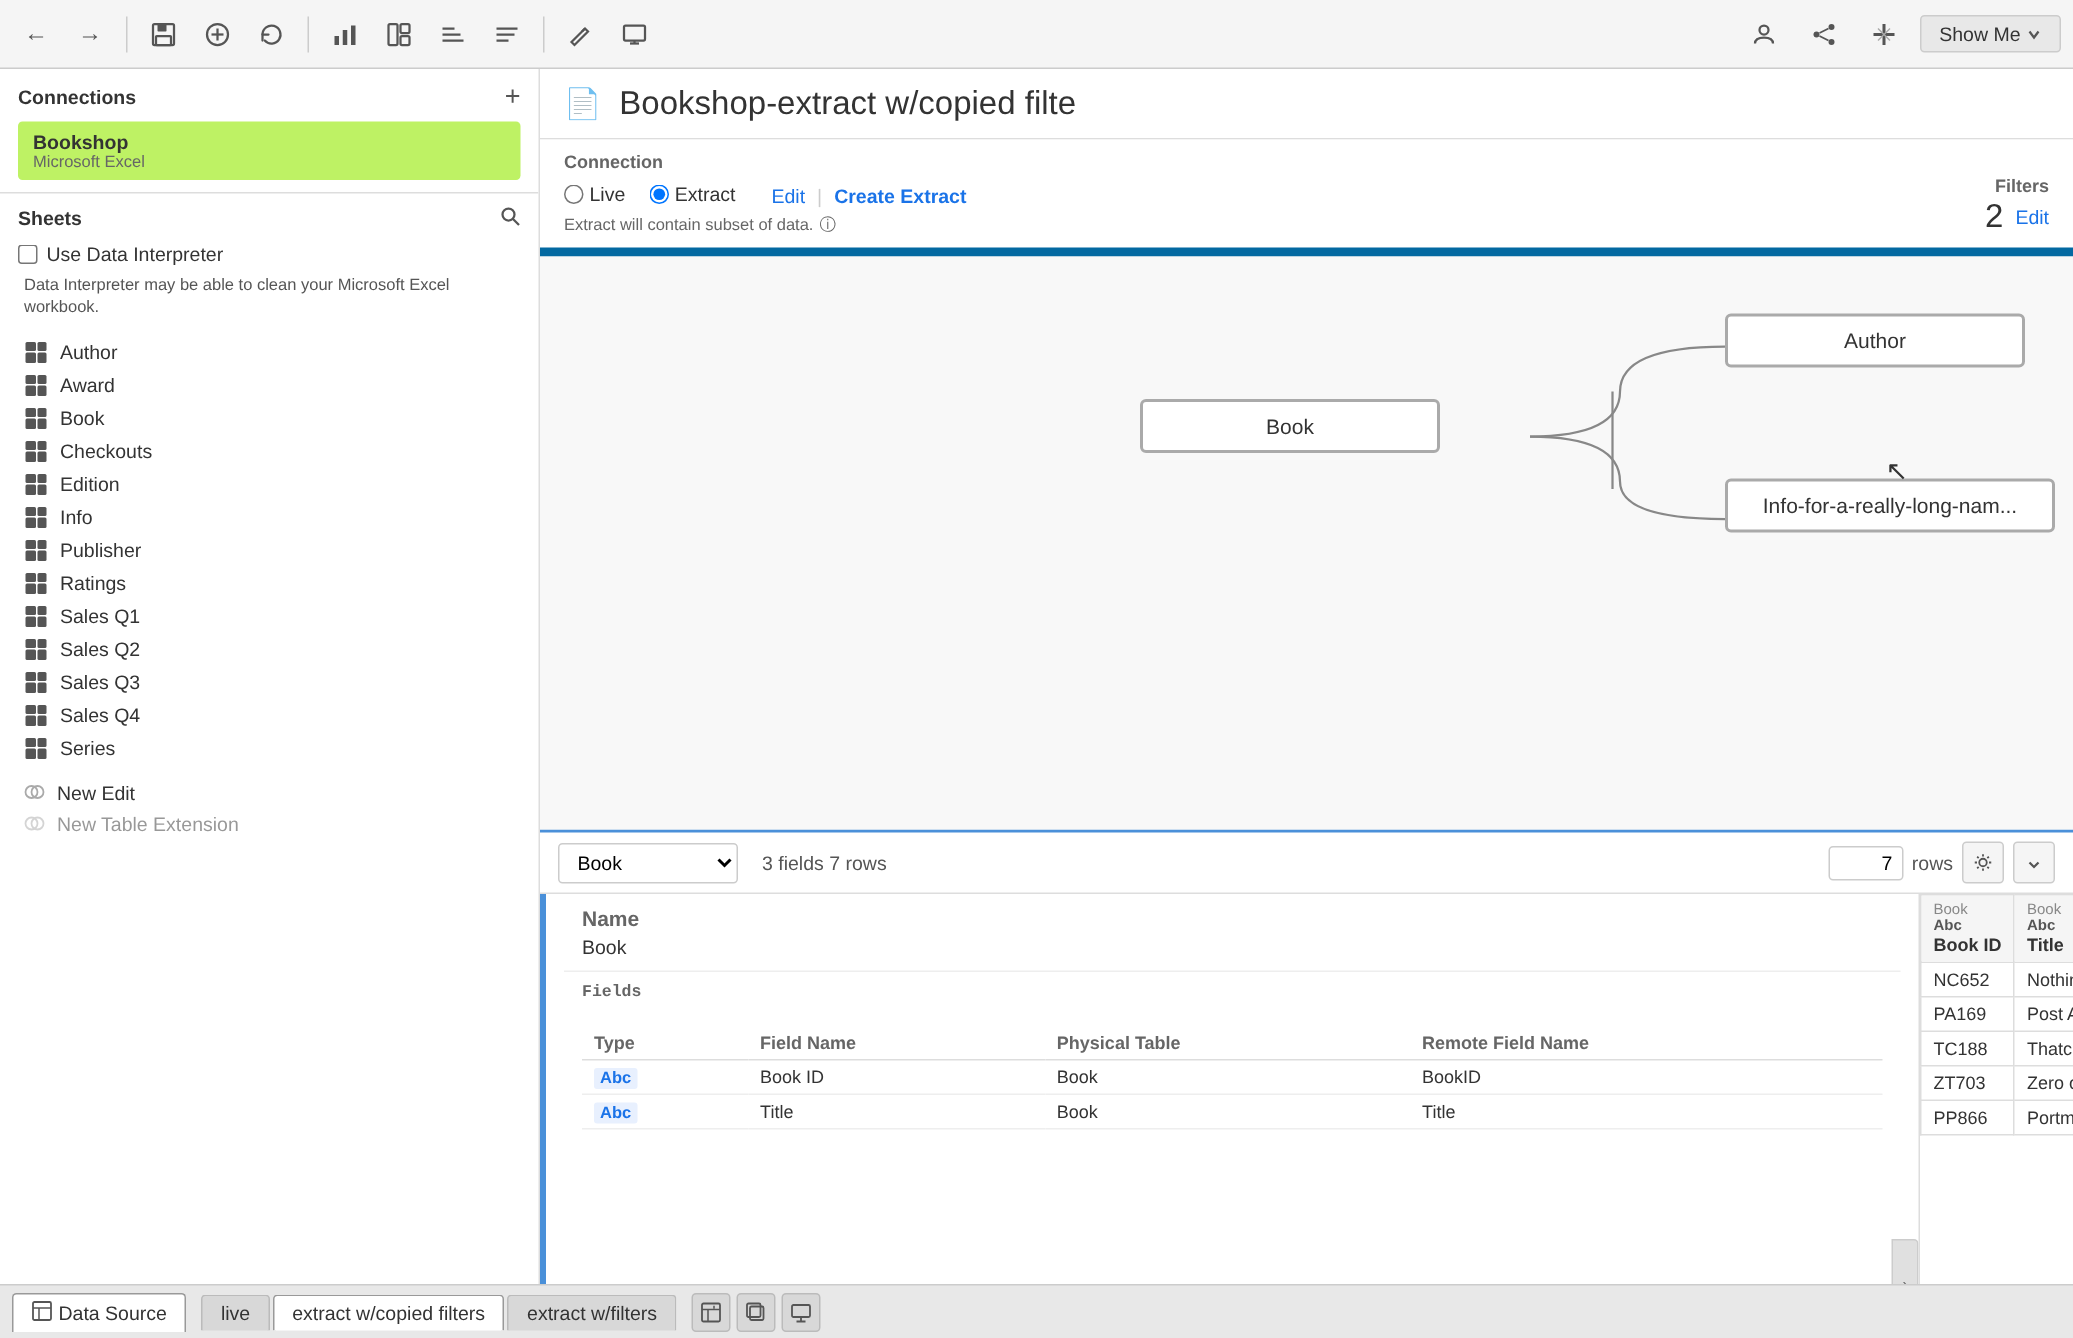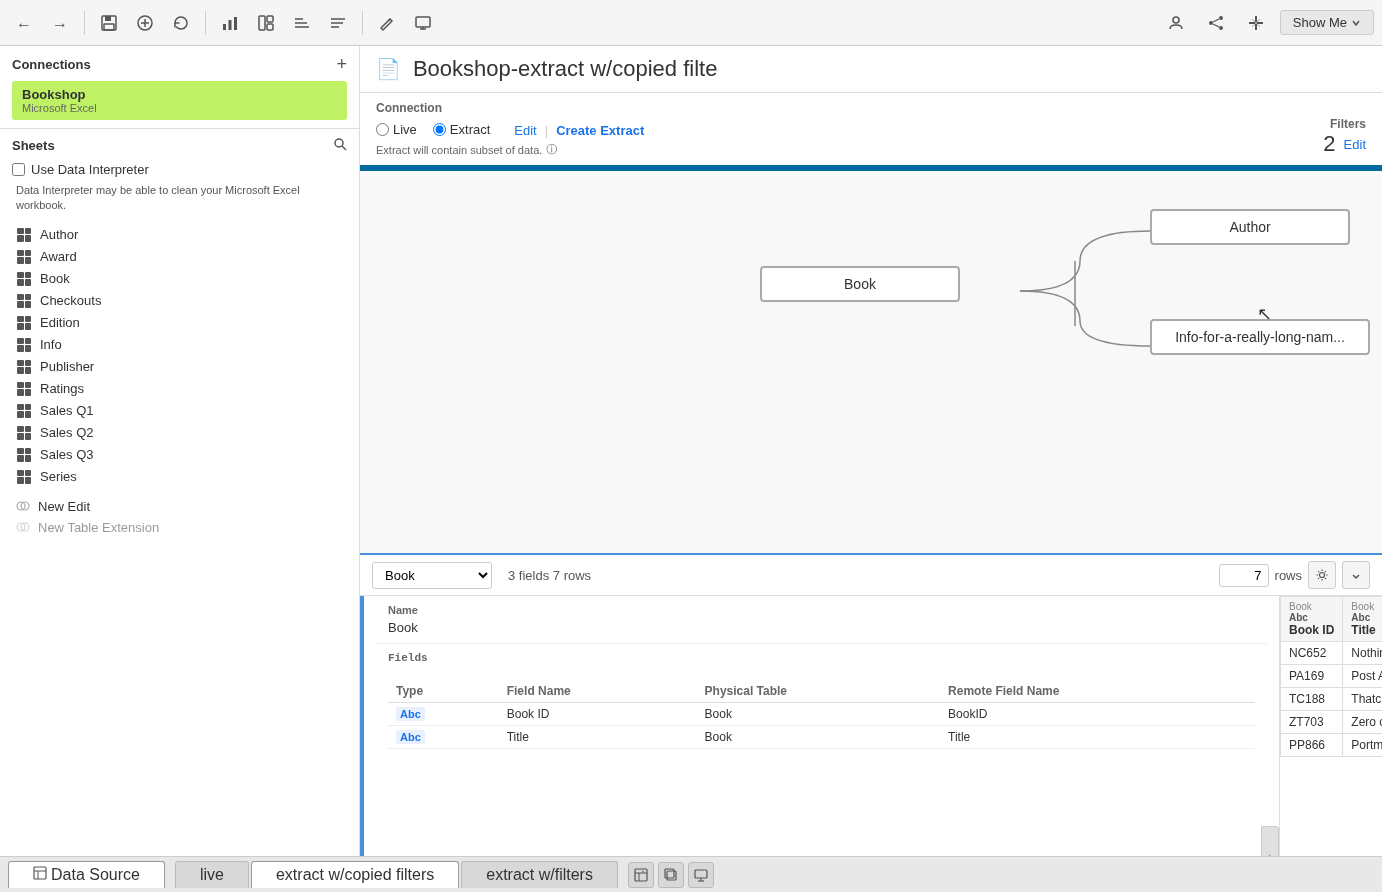--- a/index.html
+++ b/index.html
@@ -75,42 +75,42 @@
     .rows-input { width: 50px; padding: 3px 6px; border: 1px solid #ccc; border-radius: 3px; font-size: 13px; text-align: right; }
     .rows-label { font-size: 13px; color: #555; }
     .settings-btn { width: 28px; height: 28px; display: flex; align-items: center; justify-content: center; border: 1px solid #ccc; border-radius: 3px; cursor: pointer; background: #f5f5f5; }
 
     
     .data-table-area { display: flex; overflow: hidden; height: 260px; }
 
     
     .fields-panel { width: 920px; border-right: 1px solid #ddd; overflow: hidden; display: flex; flex-direction: column; }
     .name-section { padding: 8px 12px; border-bottom: 1px solid #eee; }
-    .name-label { font-size: 11px; color: #666; font-weight: 600; margin-bottom: 4px; }
+    .name-label { font-size: 14px; color: #666; font-weight: 600; margin-bottom: 4px; }
     .name-value { font-size: 13px; }
     .fields-section { padding: 8px 12px; }
     .fields-section-title { font-size: 11px; color: #666; font-weight: 600; margin-bottom: 16px; font-family: Liberation Mono, monospace; }
     .fields-table { width: 100%; border-collapse: collapse; font-size: 12px; }
     .fields-table th { text-align: left; padding: 4px 8px; color: #666; font-weight: 600; border-bottom: 1px solid #ddd; }
     .fields-table td { padding: 4px 8px; border-bottom: 1px solid #eee; }
     .type-badge { background: #e8f0fe; color: #1a73e8; padding: 1px 4px; border-radius: 2px; font-size: 11px; font-weight: bold; }
     .row-indicator { width: 4px; background: #4a90d9; }
 
     
     .data-grid { flex: 1; overflow: auto; }
     .data-grid table { border-collapse: collapse; width: 100%; font-size: 12px; }
     .data-grid th { background: #f5f5f5; border: 1px solid #ddd; padding: 4px 8px; text-align: left; position: sticky; top: 0; white-space: nowrap; }
     .data-grid .col-source { font-size: 10px; color: #888; font-weight: normal; }
     .data-grid .col-type { font-size: 10px; color: #555; font-weight: 600; }
     .data-grid .col-name { font-size: 12px; font-weight: 600; }
     .data-grid td { border: 1px solid #ddd; padding: 4px 8px; white-space: nowrap; }
 
     
     .tab-bar { background: #e8e8e8; border-top: 1px solid #ccc; height: 36px; display: flex; align-items: center; padding: 0 8px; gap: 2px; flex-shrink: 0; }
-    .tab-item { padding: 4px 24px; border: 1px solid #bbb; border-bottom: none; border-radius: 3px 3px 0 0; background: #d8d8d8; cursor: pointer; font-size: 16px; display: flex; align-items: center; gap: 6px; }
+    .tab-item { padding: 4px 12px; border: 1px solid #bbb; border-bottom: none; border-radius: 3px 3px 0 0; background: #d8d8d8; cursor: pointer; font-size: 13px; display: flex; align-items: center; gap: 6px; }
     .tab-item.active { background: #fff; border-color: #999; }
     .tab-ds { display: flex; align-items: center; gap: 4px; margin-right: 8px; }
     .tab-icon-btn { width: 26px; height: 26px; display: flex; align-items: center; justify-content: center; border: 1px solid #bbb; border-radius: 3px; cursor: pointer; background: #d8d8d8; font-size: 14px; }
 
     
     .canvas-svg { position: absolute; top: 0; left: 0; width: 100%; height: 100%; pointer-events: none; }
     
     .collapse-btn { width: 18px; height: 60px; background: #e0e0e0; border: 1px solid #ccc; border-radius: 0 3px 3px 0; cursor: pointer; display: flex; align-items: center; justify-content: center; color: #666; font-size: 10px; position: absolute; right: 0; top: 50%; transform: translateY(-50%); }
   </style>
 </head>
@@ -361,20 +361,31 @@
           <div class="sheet-item">
     <div class="sheet-icon">
       <div class="grid-icon">
         <span></span>
                 <span></span>
                 <span></span>
                 <span></span>
       </div>
     </div>
     <span>Sales Q3</span>
+  </div>
+          <div class="sheet-item">
+    <div class="sheet-icon">
+      <div class="grid-icon">
+        <span></span>
+                <span></span>
+                <span></span>
+                <span></span>
+      </div>
+    </div>
+    <span>Sales Q4</span>
   </div>
           <div class="sheet-item">
     <div class="sheet-icon">
       <div class="grid-icon">
         <span></span>
                 <span></span>
                 <span></span>
                 <span></span>
       </div>
     </div>

